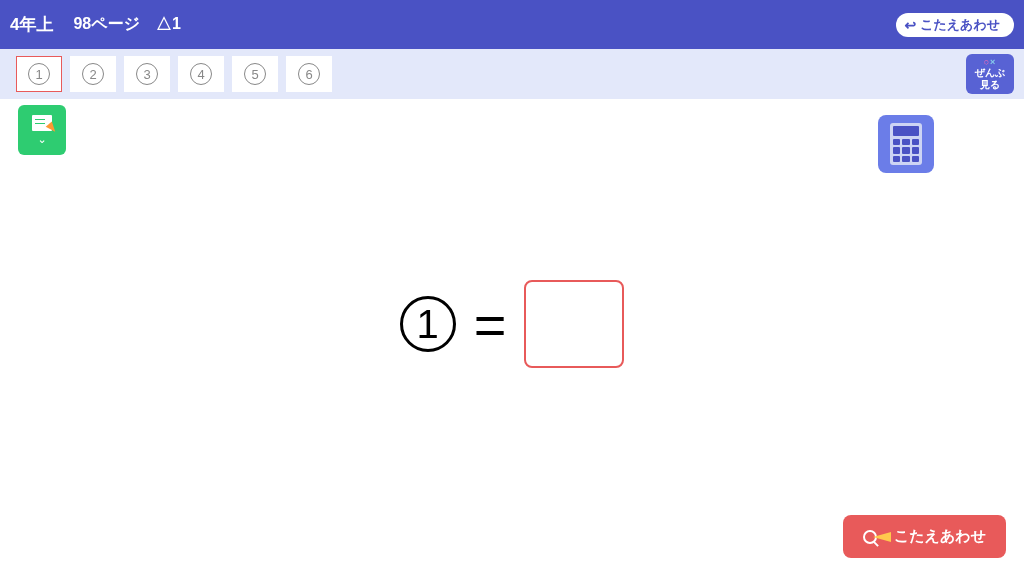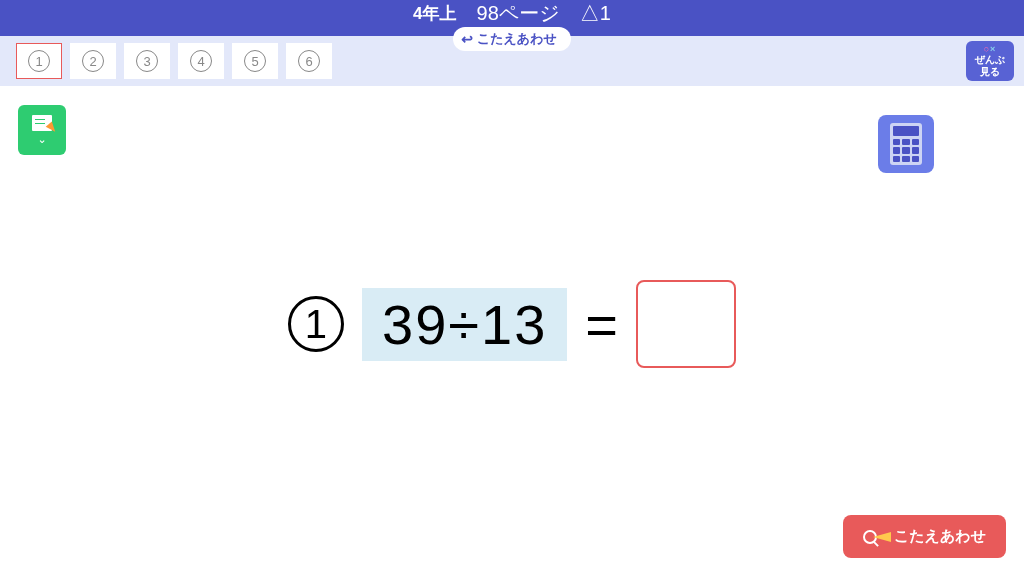--- a/index.html
+++ b/index.html
@@ -6,35 +6,34 @@
 body {
   font-family: "Hiragino Sans", "Yu Gothic", sans-serif;
   background: #ffffff;
   width: 1024px;
   height: 576px;
   overflow: hidden;
   position: relative;
 }
 .header {
   background: #4a52c4;
-  height: 36px;
+  height: 49px;
   display: flex;
   align-items: center;
   justify-content: space-between;
-  padding: 0 4px;
+  padding: 0 10px;
   color: white;
-  flex-direction: column;
 }
 .header-left {
   display: flex;
   align-items: center;
   gap: 20px;
 }
 .grade { font-size: 17px; font-weight: bold; }
-.page-info { font-size: 20px; font-weight: normal; }
+.page-info { font-size: 16px; font-weight: bold; }
 .menu-btn {
   background: white;
   color: #4a52c4;
   border-radius: 14px;
   padding: 3px 14px 3px 8px;
   font-size: 13px;
   font-weight: bold;
   display: flex;
   align-items: center;
   gap: 4px;
@@ -328,21 +327,20 @@
         <div class="calc-key"></div>
       <div class="calc-key"></div>
         <div class="calc-key"></div>
         <div class="calc-key"></div>
     </div>
   </div>
 </div>
 
 <div class="problem-area">
   <span class="circle-num">1</span>
-  <span class="expression">39÷13</span>
   <span class="equals">=</span>
   <div class="answer-box"></div>
 </div>
 
 <div class="check-btn">
   <span class="check-icon">
     <span class="check-glass"></span>
     <span class="check-pencil"></span>
   </span>
   <span>こたえあわせ</span>

